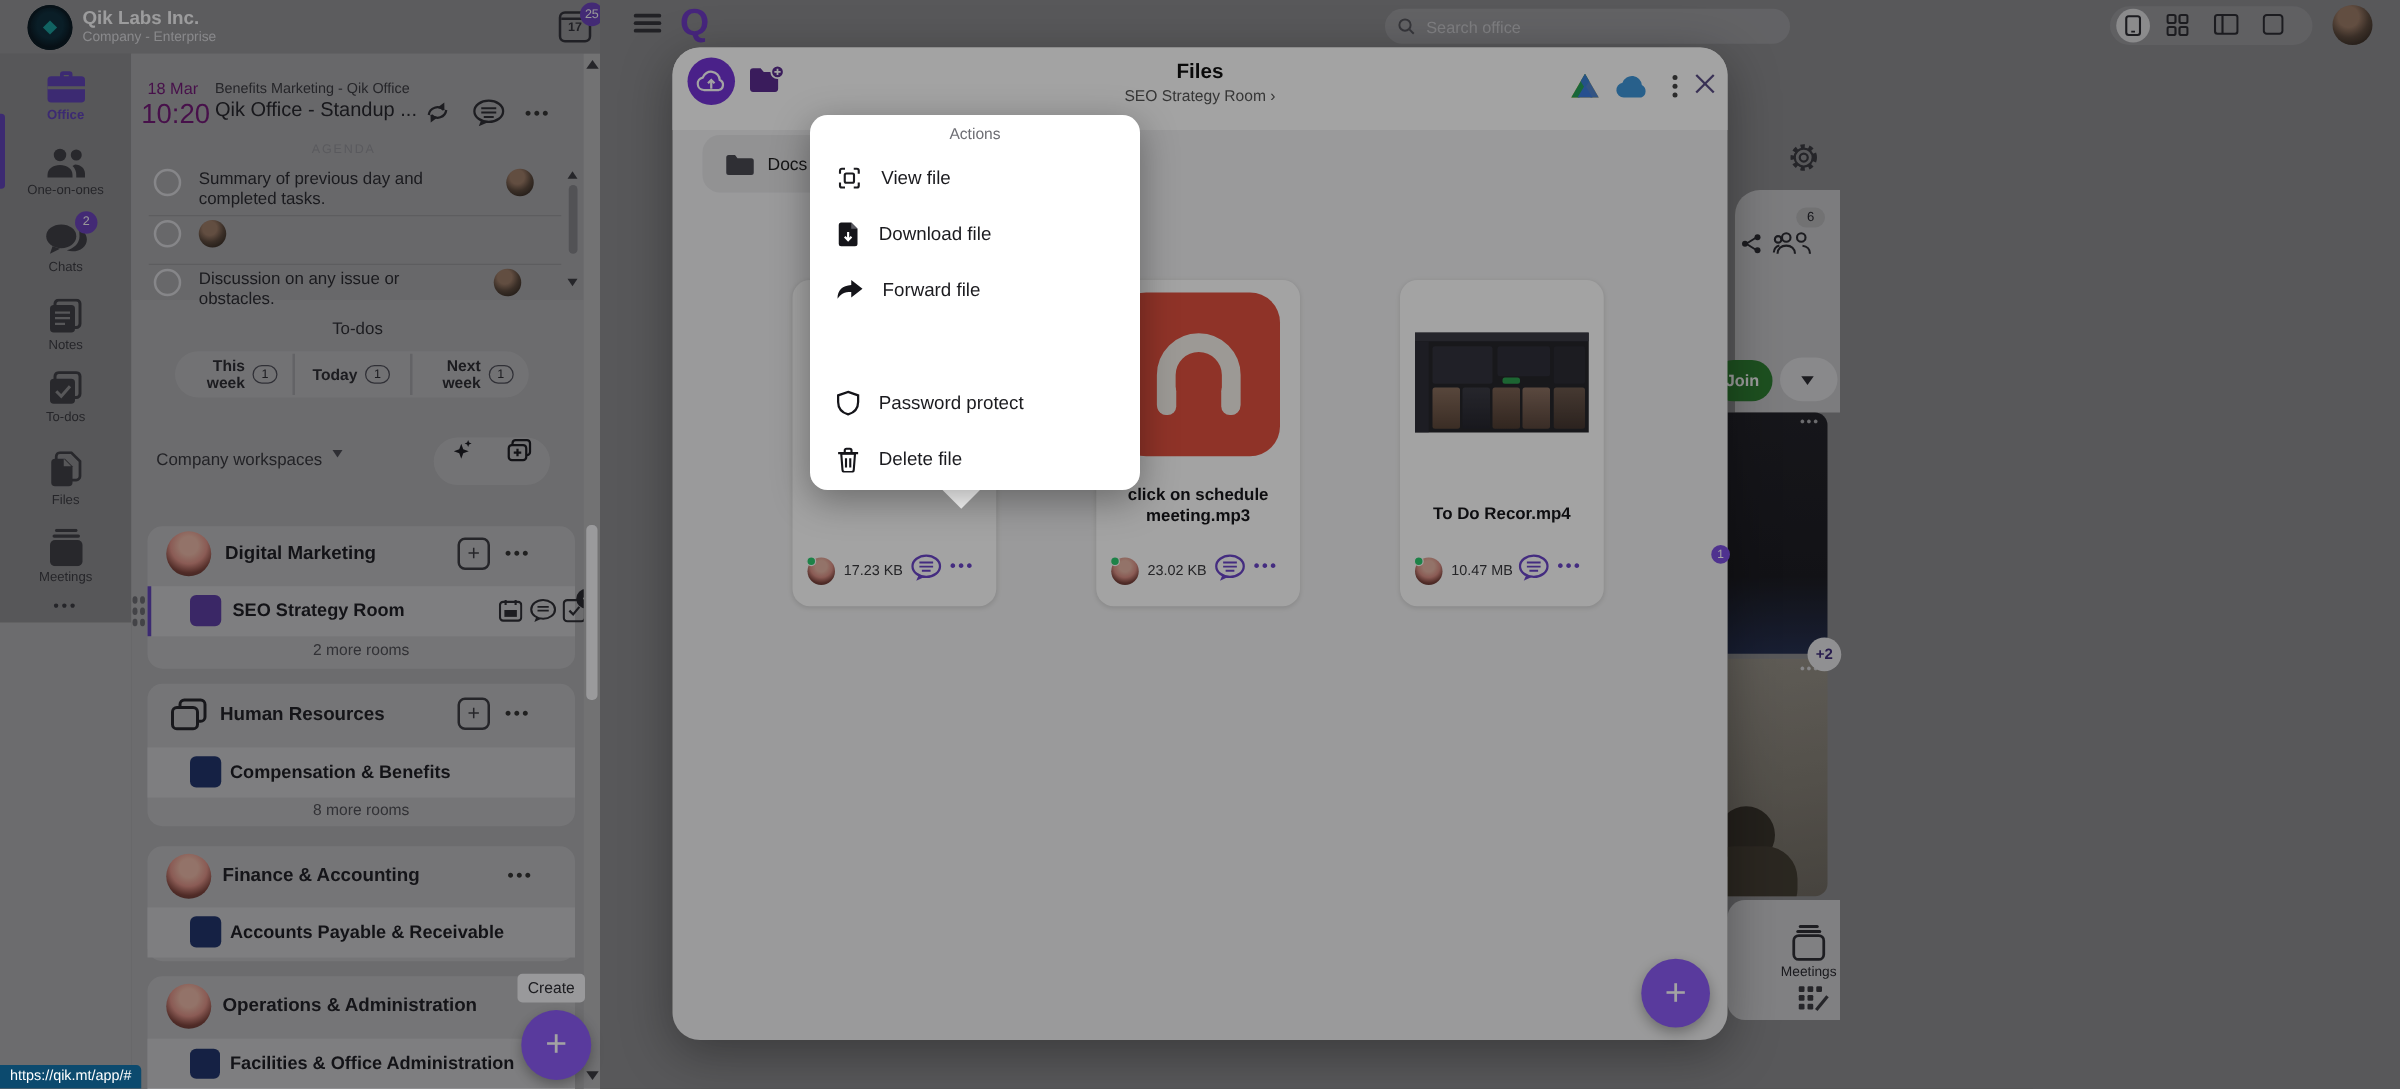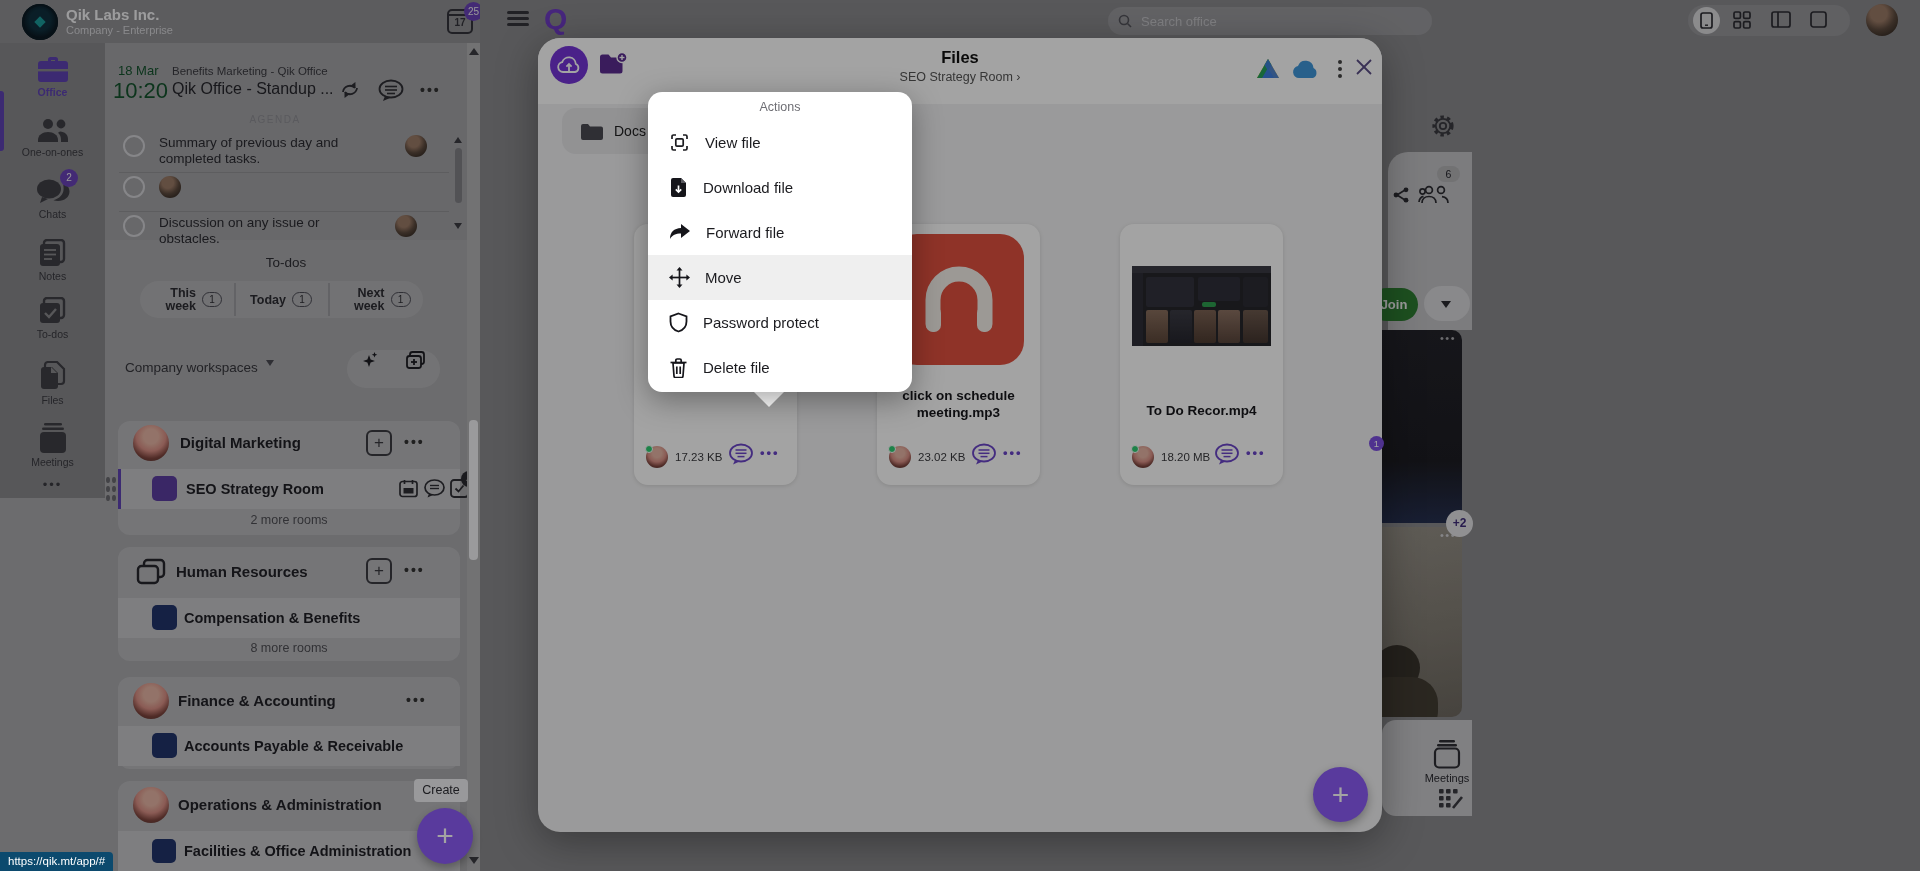--- a/index.html
+++ b/index.html
@@ -30,21 +30,21 @@
   #rail{left:0;top:43px;width:105px;height:455px;background:#89898c;}
   #railBottom{left:0;top:498px;width:105px;height:373px;background:#a9a9ac;}
   .ritem{position:absolute;left:0;width:105px;text-align:center;}
   .rlabel{font-size:10.5px;color:#3a3a40;margin-top:3px;}
   .ractive .rlabel{color:#5e42b3;font-weight:bold;}
   .rbadge{position:absolute;width:18px;height:18px;border-radius:50%;background:#6a43b8;color:#eee;font-size:10px;line-height:18px;text-align:center;}
   .activebar{position:absolute;left:0;top:48px;width:4px;height:60px;background:#5e42b3;border-radius:0 3px 3px 0;}
   
   #sidebar{left:105px;top:43px;width:375px;height:828px;background:#a9a9ac;}
   #meetHdr{left:105px;top:43px;width:362px;height:197px;background:#a3a3a6;}
-  .datebig{color:#14532d;}
+  .datebig{color:#701a75;}
   .agitem{position:absolute;display:flex;gap:14px;align-items:flex-start;}
   .agcheck{width:22px;height:22px;border-radius:50%;border:2px solid #d2d2d6;flex:none;}
   .agtext{font-size:13.5px;line-height:16px;color:#2b2b31;width:232px;}
   .divider{position:absolute;height:1px;background:rgba(0,0,0,.10);}
   .tri{width:0;height:0;border-left:5px solid transparent;border-right:5px solid transparent;}
   .tri.up{border-bottom:7px solid #3c3c42;}
   .tri.down{border-top:7px solid #3c3c42;}
   .seg{position:absolute;display:flex;align-items:center;justify-content:center;gap:6px;font-size:12.5px;font-weight:bold;color:#2d2d33;text-align:right;}
   .cnt{display:inline-block;min-width:20px;height:15px;border:1.5px solid #4b4b55;border-radius:9px;font-size:10px;line-height:13px;font-weight:normal;text-align:center;padding:0 4px;color:#2d2d33;}
   .wscard{position:absolute;left:118px;width:342px;background:#b8b8bb;border-radius:12px;}
@@ -577,21 +577,21 @@
         <div style="position:absolute;left:38px;top:44px;width:22px;height:33px;background:linear-gradient(#3c3c45,#26262e);border-radius:2px;"></div>
         <div style="position:absolute;left:62px;top:44px;width:22px;height:33px;background:linear-gradient(#7d6354,#4e3c32);border-radius:2px;"></div>
         <div style="position:absolute;left:86px;top:44px;width:22px;height:33px;background:linear-gradient(#8d7263,#5a463c);border-radius:2px;"></div>
         <div style="position:absolute;left:111px;top:44px;width:25px;height:33px;background:linear-gradient(#6e5a4e,#443630);border-radius:2px;"></div>
         <div style="position:absolute;left:70px;top:36px;width:14px;height:5px;background:#2e9e4f;border-radius:2px;"></div>
       </div>
       <div class="fname" style="top:178px;">To Do Recor.mp4</div>
       <div class="abs avatar p2" style="left:12px;top:222px;width:22px;height:22px;">
           <span class="gdot"></span>
         </div>
-      <div class="abs fsize" style="left:41px;top:227px;">18.20 MB</div>
+      <div class="abs fsize" style="left:41px;top:227px;">10.47 MB</div>
       <div class="abs chatic" style="left:94px;top:219px;">
         <svg width="26" height="22" viewBox="0 0 26 22">
             <ellipse cx="13" cy="10" rx="11" ry="8.5" fill="none" stroke="#6b46c8" stroke-width="1.8"></ellipse>
             <path d="M7 17l-2 4.5 6.5-3z" fill="#6b46c8"></path>
             <g stroke="#6b46c8" stroke-width="1.5">
               <line x1="7.5" y1="7" x2="18.5" y2="7"></line>
               <line x1="7.5" y1="10.3" x2="18.5" y2="10.3"></line>
               <line x1="9.5" y1="13.6" x2="16.5" y2="13.6"></line>
             </g>
           </svg>
@@ -630,35 +630,20 @@
           </g>
         </svg>
       <span>Download file</span>
     </div>
     <div class="mitem" style="top:118px;">
       <svg width="22" height="19" viewBox="0 0 22 19">
           <path d="M12 1l9 7-9 7v-4.5C6.5 10.5 3.5 12 1 16c0-7 4-10.6 11-11V1z" fill="#15151a"></path>
         </svg>
       <span>Forward file</span>
     </div>
-    <div class="mitem hl" style="top:163px;">
-      <svg width="21" height="21" viewBox="0 0 21 21">
-          <g stroke="#15151a" stroke-width="1.7">
-            <line x1="10.5" y1="3" x2="10.5" y2="18"></line>
-            <line x1="3" y1="10.5" x2="18" y2="10.5"></line>
-          </g>
-          <g fill="#15151a">
-            <path d="M10.5 0l3 3.6h-6z"></path>
-            <path d="M10.5 21l-3-3.6h6z"></path>
-            <path d="M0 10.5l3.6-3v6z"></path>
-            <path d="M21 10.5l-3.6 3v-6z"></path>
-          </g>
-        </svg>
-      <span>Move</span>
-    </div>
     <div class="mitem" style="top:253px;">
       <svg width="19" height="21" viewBox="0 0 19 21">
           <g fill="none" stroke="#15151a" stroke-width="1.7">
             <path d="M4 6h11l-1 13a1.8 1.8 0 01-1.8 1.7H6.8A1.8 1.8 0 015 19L4 6z"></path>
             <line x1="1.5" y1="5.5" x2="17.5" y2="5.5"></line>
             <path d="M6.8 5.5V3.3A1.3 1.3 0 018.1 2h2.8a1.3 1.3 0 011.3 1.3v2.2"></path>
             <line x1="7.8" y1="9.5" x2="7.8" y2="17"></line>
             <line x1="11.2" y1="9.5" x2="11.2" y2="17"></line>
           </g>
         </svg>

